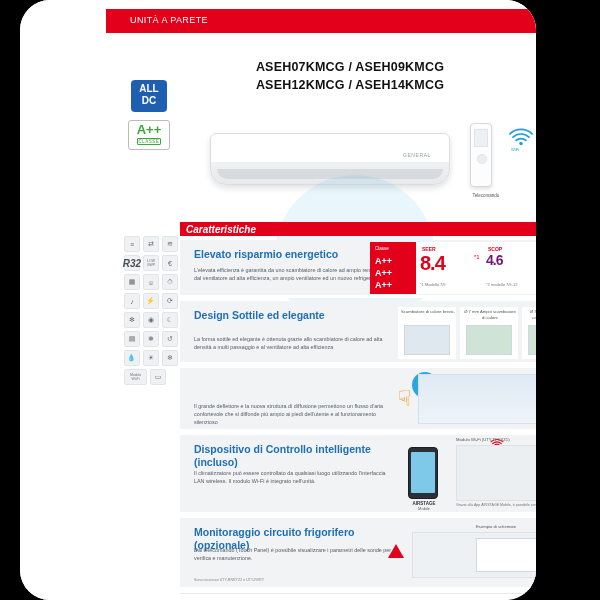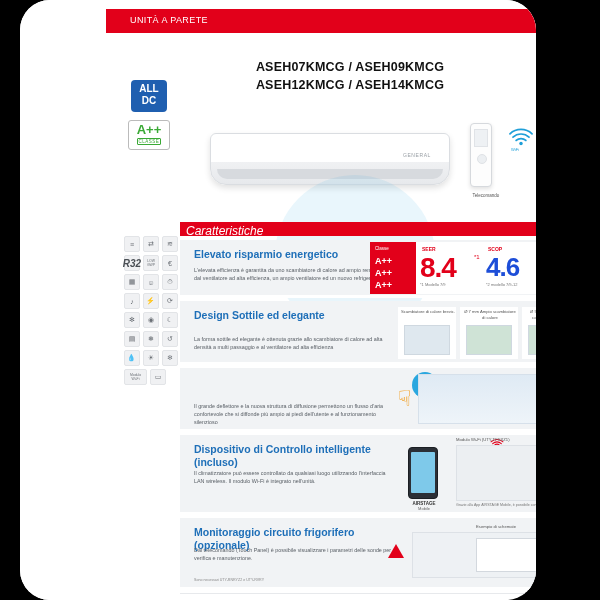--- a/index.html
+++ b/index.html
@@ -113,21 +113,21 @@
     position:absolute; left:0; top:170px; width:160px; text-align:center;
     font-size:22px; font-weight:bold; color:#2aa7df;
   }
 
   
   .carat-bar {
     position: absolute; left: 160px; top: 222px; width: 390px; height: 14px;
     background: #e2001a;
   }
   .carat-bar span {
-    position:absolute; left: 6px; top: 2px; color:#fff; font-size: 12px; font-style: italic; font-weight:normal;
+    position:absolute; left: 6px; top: 2px; color:#fff; font-size: 10px; font-style: italic; font-weight:bold;
   }
 
   
   .feat {
     position: absolute; left: 160px; width: 390px;
     background: #f1f3f5;
     border-bottom: 3px solid #ffffff;
     padding-left: 32px;
   }
   .feat .title {
@@ -156,22 +156,22 @@
   }
   .seer-red {
     position:absolute; left:0; top:0; width: 46px; height: 52px; background:#e2001a;
   }
   .seer-red .cl1 { position:absolute; left:5px; top:4px; color:#fff; font-size:4.5px; }
   .seer-red .ap { position:absolute; left:5px; top:14px; color:#fff; font-size:9px; font-weight:bold; line-height:11px; }
   .seer-red .ap2 { position:absolute; left:5px; top:26px; color:#fff; font-size:9px; font-weight:bold; line-height:11px; }
   .seer-red .ap3 { position:absolute; left:5px; top:38px; color:#fff; font-size:9px; font-weight:bold; line-height:11px; }
   .lbl-seer { position:absolute; left:52px; top:4px; font-size:5px; color:#e2001a; font-weight:bold; }
   .lbl-scop { position:absolute; left:118px; top:4px; font-size:5px; color:#e2001a; font-weight:bold; }
-  .val-seer { position:absolute; left:50px; top:10px; font-size:28px; color:#e2001a; font-weight:bold; letter-spacing:-1px; }
-  .val-scop { position:absolute; left:116px; top:10px; font-size:26px; color:#1d4ed8; font-weight:bold; letter-spacing:-1px; }
+  .val-seer { position:absolute; left:50px; top:10px; font-size:20px; color:#e2001a; font-weight:bold; letter-spacing:-1px; }
+  .val-scop { position:absolute; left:116px; top:10px; font-size:14px; color:#701a75; font-weight:bold; letter-spacing:-1px; }
   .sup1 { position:absolute; left:104px; top:12px; font-size:6px; color:#e2001a; }
   .sup2 { position:absolute; left:170px; top:12px; font-size:6px; color:#e2001a; }
   .note1 { position:absolute; left:50px; top:40px; font-size:4px; color:#777; }
   .note2 { position:absolute; left:116px; top:40px; font-size:4px; color:#777; }
 
   
   .dg { position:absolute; top: 6px; height: 52px; background:#fff; }
   .dg .cap { position:absolute; left:2px; top:2px; width: 56px; font-size:4.2px; color:#555; line-height:5.5px; text-align:center;}
   .dg1 { left: 218px; width: 58px; }
   .dg2 { left: 280px; width: 58px; }

